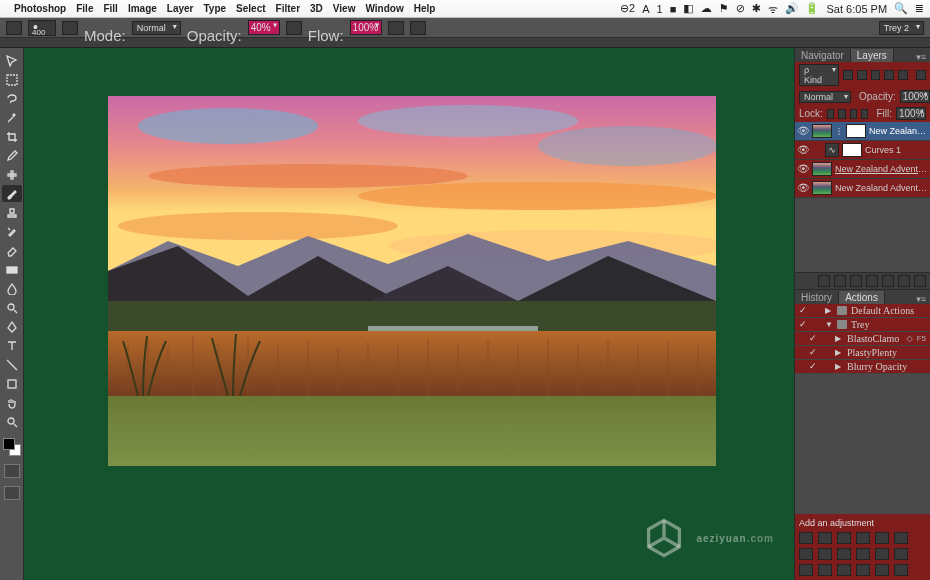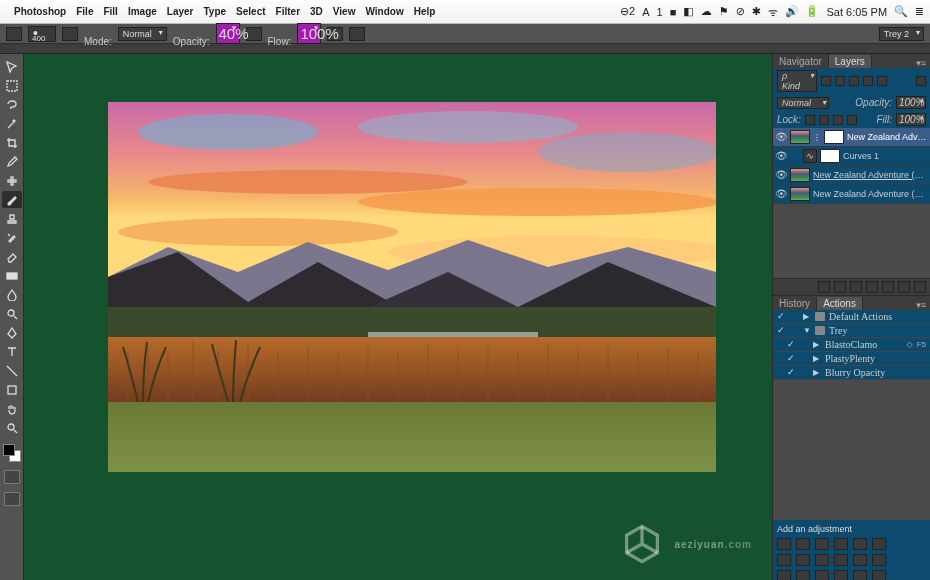--- a/index.html
+++ b/index.html
@@ -1,35 +1,35 @@
 <!DOCTYPE html>
 <html><head>
 <meta charset="utf-8">
 <style>
 * { margin:0; padding:0; box-sizing:border-box; font-family:"Lucida Grande","Helvetica Neue",Arial,sans-serif; font-size:10px; user-select:none; }
 body { width:930px; height:580px; background:#4a4a4a; overflow:hidden; position:relative; }
 
 
-.menubar { height:24px; background:linear-gradient(#fdfdfd,#f2f2f2); border-bottom:1px solid #bbb; display:flex; align-items:center; padding:0 6px; color:#222; font-size:11px; }
+.menubar { height:18px; background:linear-gradient(#fdfdfd,#f2f2f2); border-bottom:1px solid #bbb; display:flex; align-items:center; padding:0 6px; color:#222; font-size:11px; }
 .menubar .apple { font-size:12px; margin-right:8px; }
 .menubar .app { font-weight:bold; margin-right:10px; }
 .menubar .mitem { margin-right:10px; cursor:default;font-weight:bold; }
 .menubar .spacer { flex:1; }
 .menubar .right { display:flex; align-items:center; gap:7px; font-size:10px; }
 .menubar .right span { font-size:11px; }
 
 
 .optbar { height:20px; background:#535353; border-bottom:1px solid #2d2d2d; display:flex; align-items:center; padding:0 6px; color:#ddd; gap:6px; }
 .optbar .brushtile { width:28px; height:16px; background:#3a3a3a; border:1px solid #222; position:relative; }
 .optbar .brushtile::before { content:"•"; position:absolute; left:4px; top:-2px; color:#ddd; font-size:14px; }
 .optbar .dd { background:#3d3d3d; border:1px solid #222; padding:1px 14px 1px 4px; font-size:9px; position:relative; }
 .optbar .dd::after { content:"▾"; position:absolute; right:3px; top:0; font-size:8px; }
-.optbar .num { background:#a21caf; border:1px solid #222; width:24px; text-align:right; padding:1px 14px 1px 2px; font-size:15px; position:relative;}
+.optbar .num { background:#be185d; border:1px solid #222; width:32px; text-align:right; padding:1px 14px 1px 2px; font-size:10px; position:relative;}
 .optbar .num::after { content:"▸"; position:absolute; right:2px; top:0; font-size:8px; transform:rotate(90deg);}
-.optbar label { font-size:10px; color:#ccc;margin-top:16px; }
+.optbar label { font-size:15px; color:#ccc;margin-top:16px; }
 .optbar .iconbtn { width:16px; height:14px; background:#3a3a3a; border:1px solid #222; }
 .optbar .rightside { margin-left:auto; }
 .optbar .rightside .dd{ min-width:60px;}
 
 
 .tabstrip { height:10px; background:#3d3d3d; border-bottom:1px solid #222; }
 
 
 .mainrow { display:flex; height:calc(580px - 18px - 20px - 10px); }
 
@@ -46,29 +46,29 @@
 
 .canvas { flex:1; background:#14532d; position:relative; overflow:hidden; }
 .photo { position:absolute; left:84px; top:48px; width:608px; height:370px; background:#000; }
 .photo svg { width:100%; height:100%; display:block; }
 
 
 .watermark { position:absolute; right:20px; bottom:20px; color:rgba(240,240,240,0.45); font-size:26px; font-weight:bold; letter-spacing:1px; display:flex; align-items:center; gap:10px; pointer-events:none;}
 .watermark .hex { width:44px; height:44px; }
 
 
-.panels { width:158px; background:#0c4a6e; border-left:1px solid #2a2a2a; display:flex; flex-direction:column; color:#ccc; }
+.panels { width:136px; background:#7f1d1d; border-left:1px solid #2a2a2a; display:flex; flex-direction:column; color:#ccc; }
 .ptabs { height:14px; background:#3d3d3d; display:flex; align-items:flex-end; font-size:9px; }
 .ptab { padding:1px 6px; color:#aaa; background:#3d3d3d; border-right:1px solid #2a2a2a; cursor:pointer; }
 .ptab.act { background:#535353; color:#ddd; }
 .ptabs .menu { margin-left:auto; padding:0 4px; color:#aaa; font-size:9px;}
 
 
 .layerpanel { border-bottom:1px solid #2a2a2a; }
-.lrow { display:flex; align-items:center; padding:2px 4px; gap:4px; font-size:9px;font-style:italic; }
+.lrow { display:flex; align-items:center; padding:2px 4px; gap:4px; font-size:9px; }
 .lrow .dd2 { background:#3d3d3d; border:1px solid #222; padding:0 12px 0 4px; position:relative; font-size:9px; flex:0 0 auto;}
 .lrow .dd2::after{content:"▾";position:absolute;right:2px;top:0;font-size:8px;}
 .lrow .mini { width:10px; height:10px; border:1px solid #222; background:#3a3a3a; display:inline-block;}
 .lrow .val { background:#3d3d3d; border:1px solid #222; width:30px; text-align:right; padding:0 10px 0 2px; position:relative;}
 .lrow .val::after{content:"▸";position:absolute; right:1px; top:0; font-size:7px; transform:rotate(90deg);}
 .lrow .sp { flex:1; }
 .lrow label { color:#bbb; }
 
 .layerlist { }
 .layer { display:flex; align-items:center; height:19px; border-bottom:1px solid #3a3a3a; padding:0 2px; gap:3px; }

